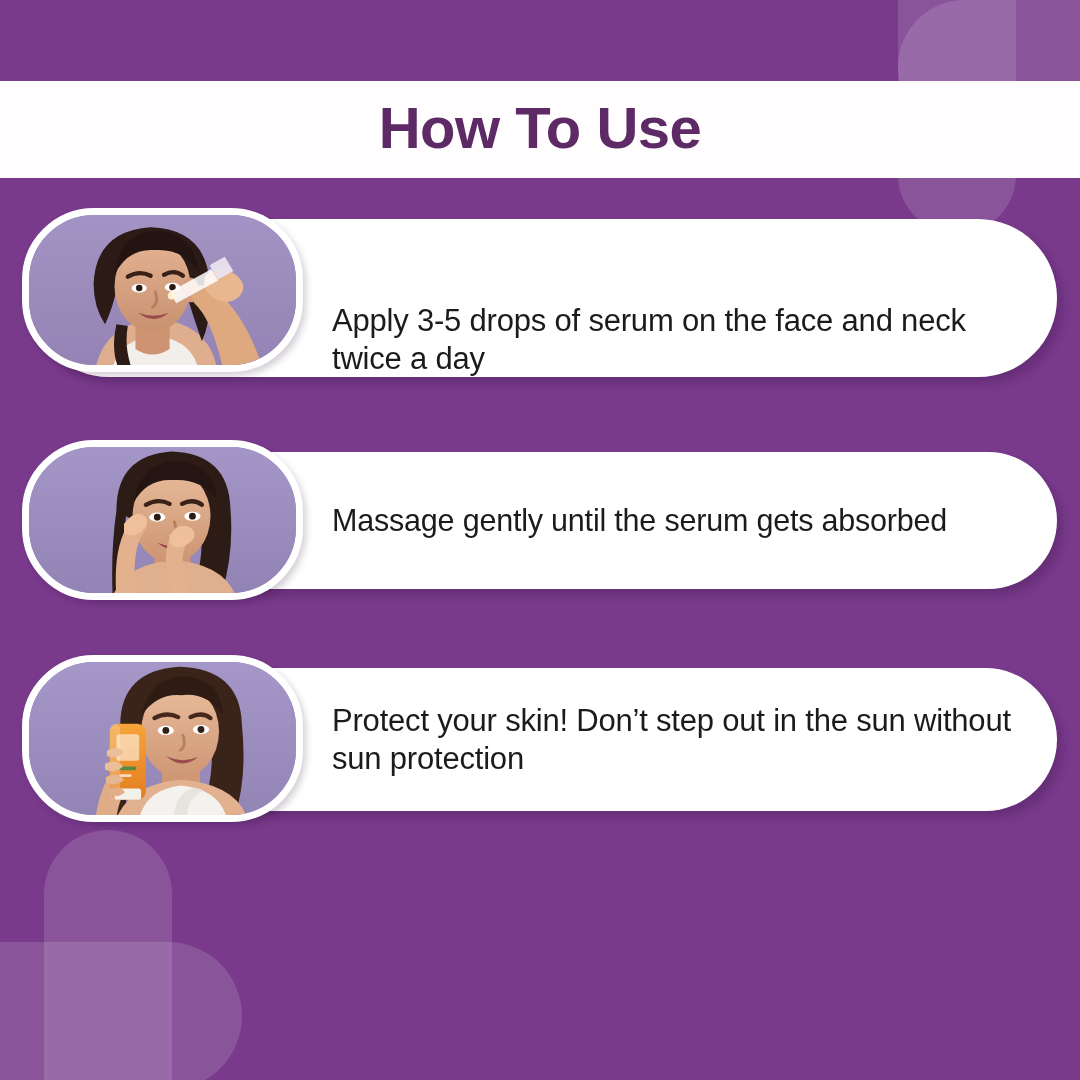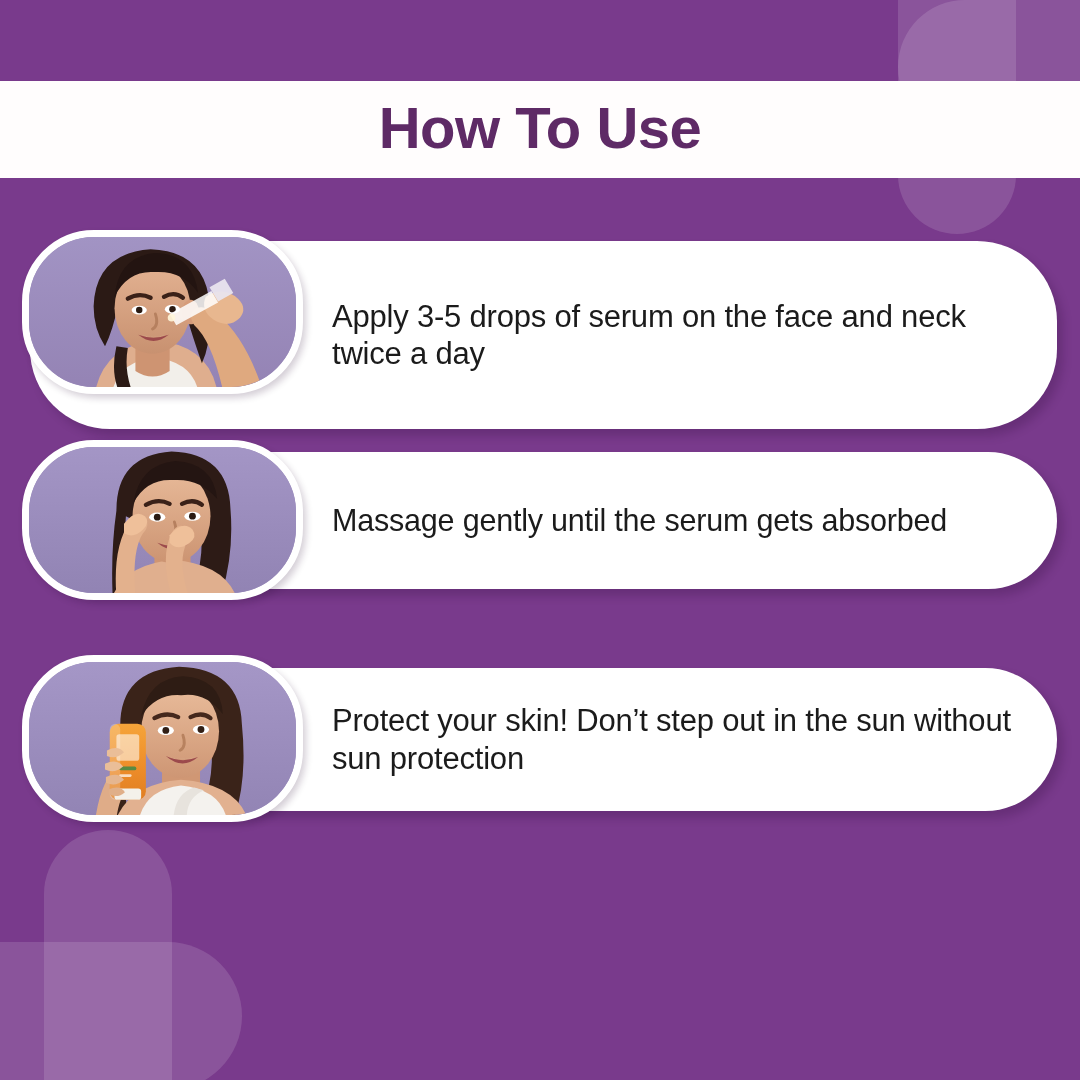--- a/index.html
+++ b/index.html
@@ -81,21 +81,21 @@
   .step-card {
     position: absolute;
     left: 30px;
     width: 1027px;
     background: #ffffff;
     border-radius: 80px;
     box-shadow: 6px 7px 10px rgba(40, 10, 50, 0.22);
     display: flex;
     align-items: center;
   }
-  #step-1 { top: 241px; height: 188px; }
+  #step-1 { top: 219px; height: 158px; align-items: flex-end; }
   #step-2 { top: 452px; height: 137px; }
   #step-3 { top: 668px; height: 143px; }
 
   .step-thumb {
     position: absolute;
     left: -8px;
     width: 281px;
     border-radius: 72px;
     background: #9C8CBC;
     border: 7px solid #ffffff;

